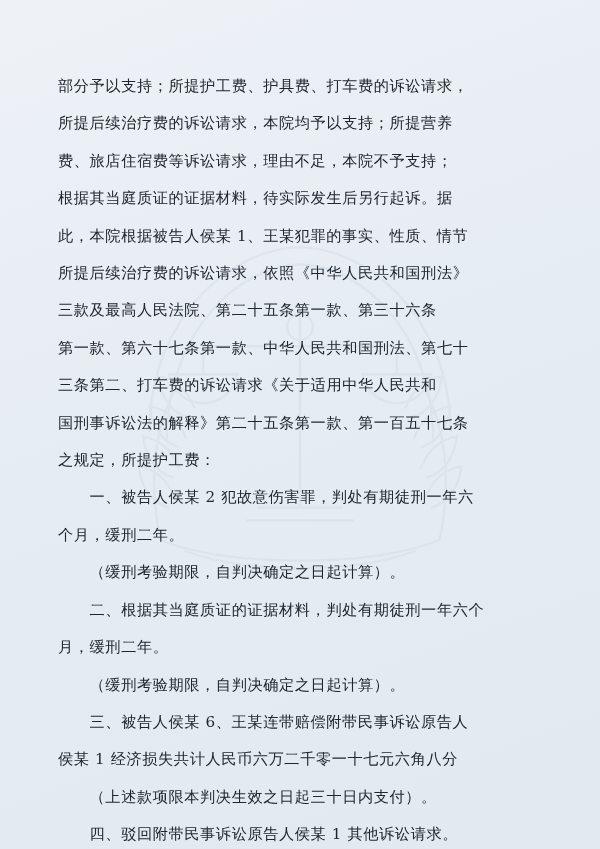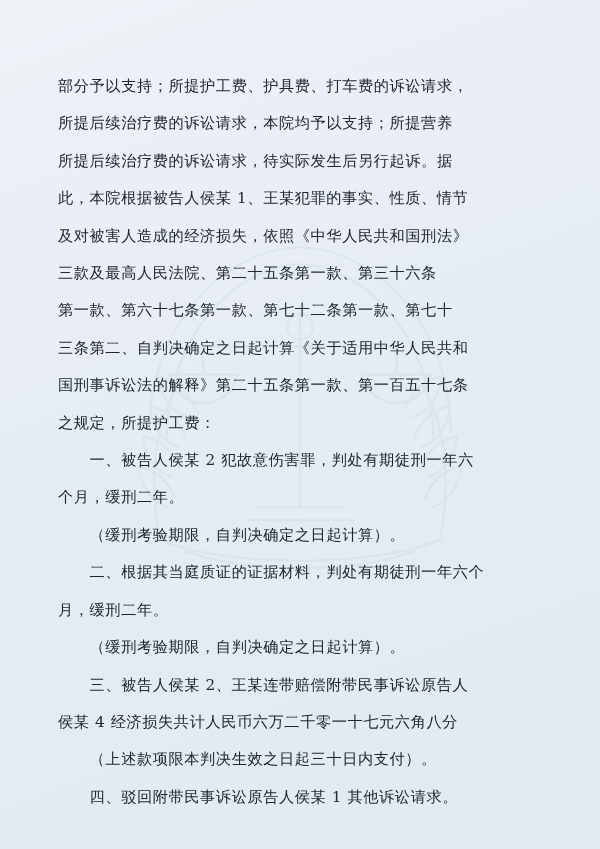--- a/index.html
+++ b/index.html
@@ -95,34 +95,35 @@
 
         <path d="M60 230 C60 120 140 58 200 58 C260 58 340 120 340 230"></path>
         <path d="M76 238 C76 134 146 74 200 74 C254 74 324 134 324 238"></path>
       </g>
     </svg>
   </div>
 
   <div id="content">
     <p class="line">部分予以支持；所提护工费、护具费、打车费的诉讼请求，</p>
     <p class="line">所提后续治疗费的诉讼请求，本院均予以支持；所提营养</p>
-    <p class="line">所提后续治疗费的诉讼请求，待实际发生后另行起诉。据</p>
+    <p class="line">费、旅店住宿费等诉讼请求，理由不足，本院不予支持；</p>
+    <p class="line">根据其当庭质证的证据材料，待实际发生后另行起诉。据</p>
     <p class="line">此，本院根据被告人侯某 1、王某犯罪的事实、性质、情节</p>
-    <p class="line">及对被害人造成的经济损失，依照《中华人民共和国刑法》</p>
+    <p class="line">所提后续治疗费的诉讼请求，依照《中华人民共和国刑法》</p>
     <p class="line">三款及最高人民法院、第二十五条第一款、第三十六条</p>
-    <p class="line">第一款、第六十七条第一款、第七十二条第一款、第七十</p>
-    <p class="line">三条第二、自判决确定之日起计算《关于适用中华人民共和</p>
+    <p class="line">第一款、第六十七条第一款、中华人民共和国刑法、第七十</p>
+    <p class="line">三条第二、打车费的诉讼请求《关于适用中华人民共和</p>
     <p class="line">国刑事诉讼法的解释》第二十五条第一款、第一百五十七条</p>
     <p class="line">之规定，所提护工费：</p>
     <p class="line indent1">　　一、被告人侯某 2 犯故意伤害罪，判处有期徒刑一年六</p>
     <p class="line">个月，缓刑二年。</p>
     <p class="line indent1">　　（缓刑考验期限，自判决确定之日起计算）。</p>
     <p class="line indent1">　　二、根据其当庭质证的证据材料，判处有期徒刑一年六个</p>
     <p class="line">月，缓刑二年。</p>
     <p class="line indent1">　　（缓刑考验期限，自判决确定之日起计算）。</p>
-    <p class="line indent1">　　三、被告人侯某 2、王某连带赔偿附带民事诉讼原告人</p>
-    <p class="line">侯某 4 经济损失共计人民币六万二千零一十七元六角八分</p>
+    <p class="line indent1">　　三、被告人侯某 6、王某连带赔偿附带民事诉讼原告人</p>
+    <p class="line">侯某 1 经济损失共计人民币六万二千零一十七元六角八分</p>
     <p class="line indent1">　　（上述款项限本判决生效之日起三十日内支付）。</p>
     <p class="line indent1">　　四、驳回附带民事诉讼原告人侯某 1 其他诉讼请求。</p>
 
   </div>
 
 </div>
 
 </body></html>

